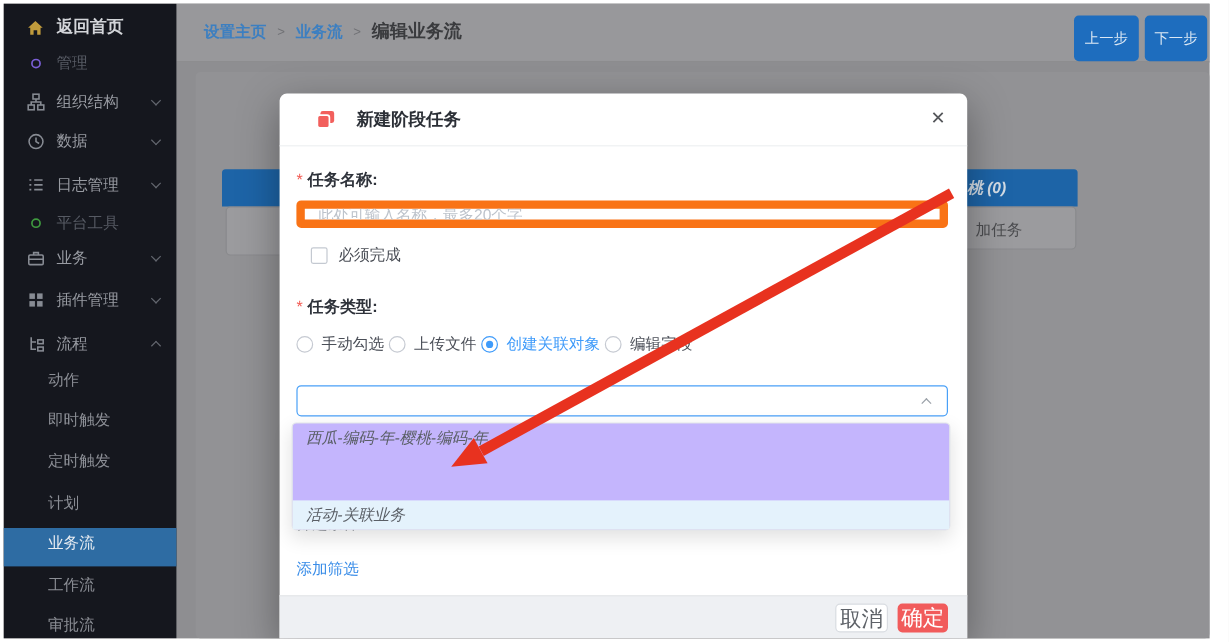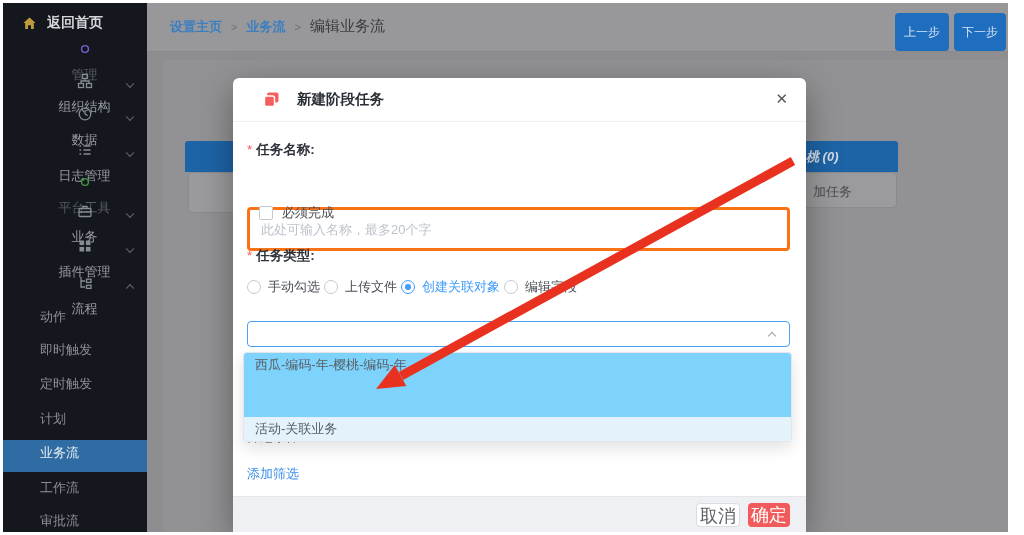--- a/index.html
+++ b/index.html
@@ -2,35 +2,35 @@
 <html><head>
 <meta charset="utf-8">
 <style>
   * { margin:0; padding:0; box-sizing:border-box; }
   html,body { width:1024px; height:535px; background:#ffffff; font-family:"Liberation Sans", sans-serif; overflow:hidden; }
   .app { position:absolute; left:3px; top:3px; width:1005px; height:529px; overflow:hidden; background:#8e8e91; }
 
   
   .sidebar { position:absolute; left:0; top:0; width:144px; height:529px; background:#15171e; z-index:5; }
   .side-home { position:absolute; left:0; top:8px; width:144px; height:24px; display:flex; align-items:center; gap:10px; padding-left:19px; color:#d3d5d9; font-size:14px; font-weight:600; cursor:pointer; }
-  .s-item { position:absolute; left:0; width:144px; height:24px; display:flex; align-items:center; gap:9px; padding-left:19px; color:#989ba2; font-size:13px; cursor:pointer;flex-direction:column; }
+  .s-item { position:absolute; left:0; width:144px; height:24px; display:flex; align-items:center; gap:9px; padding-left:19px; color:#989ba2; font-size:13px; cursor:pointer; }
   .s-item.dim { color:#565a63; }
   .s-ic { width:16px; height:16px; display:inline-flex; align-items:center; justify-content:center; }
   .chev { position:absolute; right:14px; top:50%; width:6px; height:6px; border-right:1.4px solid #63676f; border-bottom:1.4px solid #63676f; transform:translateY(-70%) rotate(45deg); }
   .chev.up { transform:translateY(-30%) rotate(225deg); }
   .s-sub { position:absolute; left:0; width:116px; height:24px; display:flex; align-items:flex-start; padding-left:37px; color:#8b8e95; font-size:13px; cursor:pointer; }
   .s-sel { position:absolute; left:0; top:437px; width:144px; height:32px; background:#2e6ca3; }
   .s-sub.sel { color:#e9edf2; }
 
   
   .topbar { position:absolute; left:144px; top:0; right:0; height:49px; background:#98989b; border-bottom:1px solid #8a8a8d; }
   .crumbs { position:absolute; left:23px; top:14px; display:flex; align-items:center; gap:9px; font-size:13px; }
   .crumb-link { color:#3c7fc1; font-weight:600; cursor:pointer; }
   .crumb-sep { color:#6f7074; font-size:11px; }
-  .crumb-cur { color:#3a3b3e; font-size:15px; font-weight:400; }
+  .crumb-cur { color:#3a3b3e; font-size:15px; font-weight:700; }
   .tb-btn { position:absolute; top:10px; height:38px; background:#1e6dbe; color:#dce8f4; font-size:12px; border:none; border-radius:4px; cursor:pointer; font-family:inherit;margin-left:18px; }
   .tb-prev { right:59px; width:54px; }
   .tb-next { right:2px; width:52px; }
 
   
   .panel { position:absolute; left:160px; top:57px; right:0; bottom:0; background:#929295; border-radius:4px; z-index:1; }
   .sec-title { position:absolute; left:644px; top:85px; font-size:14px; color:#545558; z-index:2; }
   .bg-tab { position:absolute; height:31px; background:#1d64a7; border-radius:3px 3px 0 0; z-index:2; }
   .bg-tab-l { left:182px; top:138px; width:120px; }
   .bg-tab-r { left:600px; top:138px; width:295px; }
@@ -40,35 +40,35 @@
   .bg-btn-r { left:600px; top:169px; width:294px; height:36px; }
   .bg-btn-label { position:absolute; left:209px; top:10px; font-size:13px; color:#4b4c4f; }
 
   
   .modal { position:absolute; left:230px; top:75px; width:573px; height:454px; background:#ffffff; border-radius:6px 6px 0 0; box-shadow:0 10px 34px rgba(0,0,0,.35); z-index:10; }
   .m-head { position:absolute; left:0; top:0; right:0; height:44px; border-bottom:1px solid #eef0f2; display:flex; align-items:center; padding-left:31px; gap:18px; }
   .m-title { font-size:14.5px; font-weight:700; color:#2b2f36; }
   .m-close { position:absolute; right:18px; top:13px; font-size:15px; color:#55575b; cursor:pointer; line-height:1; }
   .m-label { position:absolute; left:14px; font-size:13.5px; font-weight:700; color:#2f333b; }
   .star { color:#f25a52; margin-right:4px; font-weight:400; }
-  .m-input { position:absolute; left:14px; right:16px; top:89px; height:44px; border:3px solid #f97316; border-radius:4px; padding:0 11px; font-size:13px; color:#333; font-family:inherit; outline:none;margin-top:40px; }
+  .m-input { position:absolute; left:14px; right:16px; top:89px; height:23px; border:7px solid #f97316; border-radius:4px; padding:0 11px; font-size:13px; color:#333; font-family:inherit; outline:none; }
   .m-input::placeholder { color:#bdc3cb; }
   .chk-row { position:absolute; left:14px; top:126px; display:flex; align-items:center; gap:9px; cursor:pointer;padding-left:12px; }
   .chk-box { width:14px; height:14px; border:1px solid #c4c9d1; border-radius:2px; background:#fff; }
   .chk-label { font-size:13px; color:#484c54; }
   .radio-row { position:absolute; left:14px; top:200px; display:flex; align-items:center; gap:4px; }
   .radio { display:flex; align-items:center; gap:7px; cursor:pointer; }
   .r-circ { width:14px; height:14px; border:1px solid #c6cad2; border-radius:50%; background:#fff; }
   .radio.on .r-circ { border-color:#3f9bfa; position:relative; }
   .radio.on .r-circ::after { content:""; position:absolute; left:3px; top:3px; width:6px; height:6px; border-radius:50%; background:#3f9bfa; }
   .r-label { font-size:13px; color:#4a4e57; }
   .radio.on .r-label { color:#3f9bfa; }
   .m-select { position:absolute; left:14px; right:16px; top:243px; height:26px; border:1.5px solid #49a0f7; border-radius:4px; background:#fff; cursor:pointer; }
   .sel-chev { position:absolute; right:14px; top:11px; width:6px; height:6px; border-right:1.4px solid #9aa0a8; border-bottom:1.4px solid #9aa0a8; transform:rotate(225deg); }
-  .dd-panel { position:absolute; left:10px; right:14px; top:274px; background:#7dd3fc; border:1px solid #e2e5ea; border-radius:4px; box-shadow:0 6px 16px rgba(0,0,0,.12); z-index:12; }
+  .dd-panel { position:absolute; left:10px; right:14px; top:274px; background:#c4b5fd; border:1px solid #e2e5ea; border-radius:4px; box-shadow:0 6px 16px rgba(0,0,0,.12); z-index:12;font-style:italic; }
   .dd-opt { height:24px; display:flex; align-items:center; padding-left:11px; font-size:13px; color:#5a5f66; cursor:pointer; }
   .dd-opt.hl { background:#e4f2fc;margin-top:40px; }
   .m-filter { position:absolute; left:14px; top:350px; font-size:13px; color:#3a3e46; }
   .m-addfilter { position:absolute; left:14px; top:387px; font-size:13px; color:#3a8de8; cursor:pointer; }
   .m-foot { position:absolute; left:0; right:0; bottom:0; height:36px; background:#eef0f3; border-top:1px solid #e4e6e9; }
   .f-btn { position:absolute; top:6px; height:24px; border-radius:4px; font-size:18px; cursor:pointer; font-family:inherit; }
   .f-cancel { right:66px; width:44px; background:#fff; border:1px solid #d9dce1; color:#5e6268; }
   .f-ok { right:16px; width:42px; background:#f15b5b; border:none; color:#fff; }
 
   .arrow-svg { position:absolute; left:0; top:0; z-index:60; pointer-events:none; }

